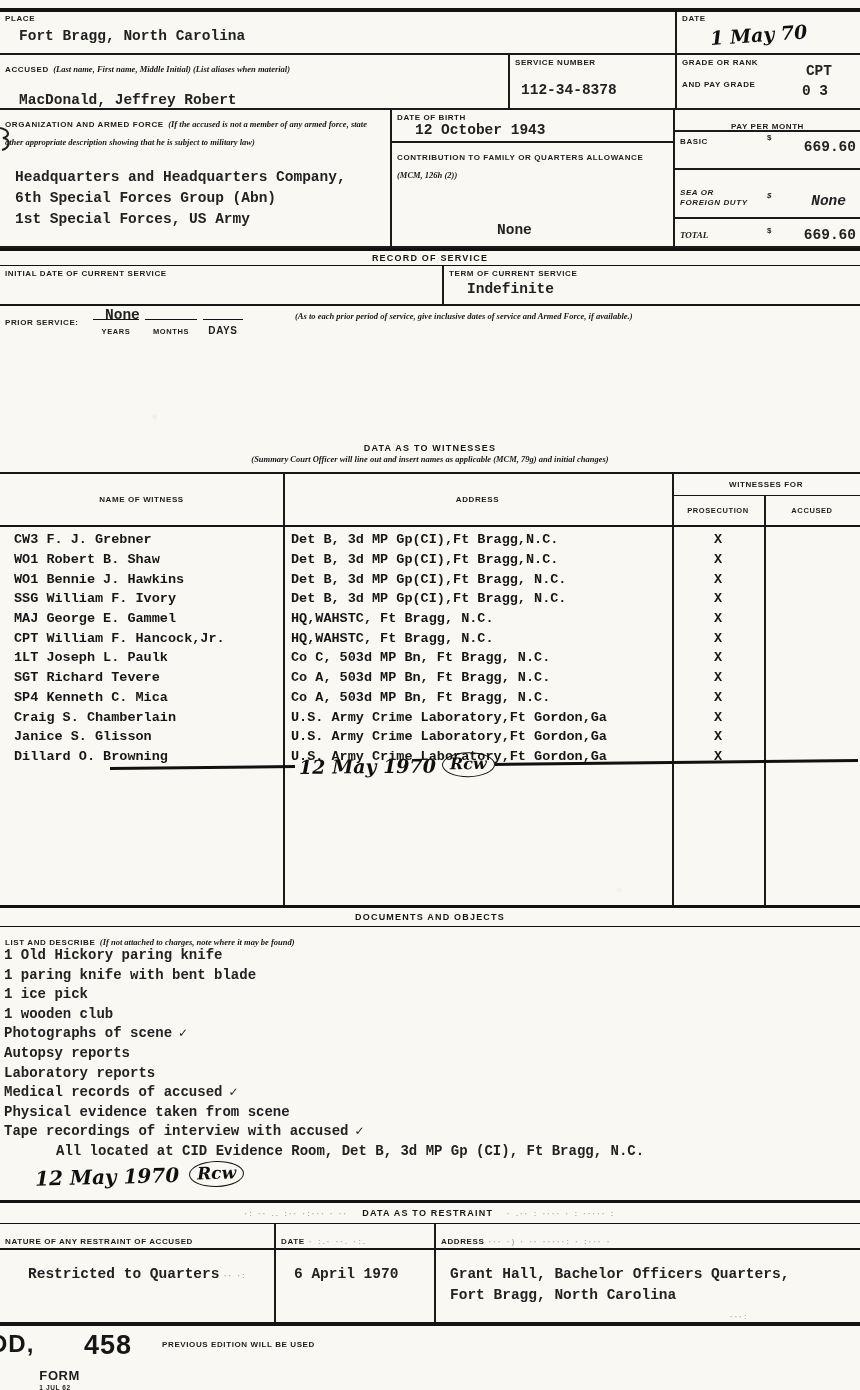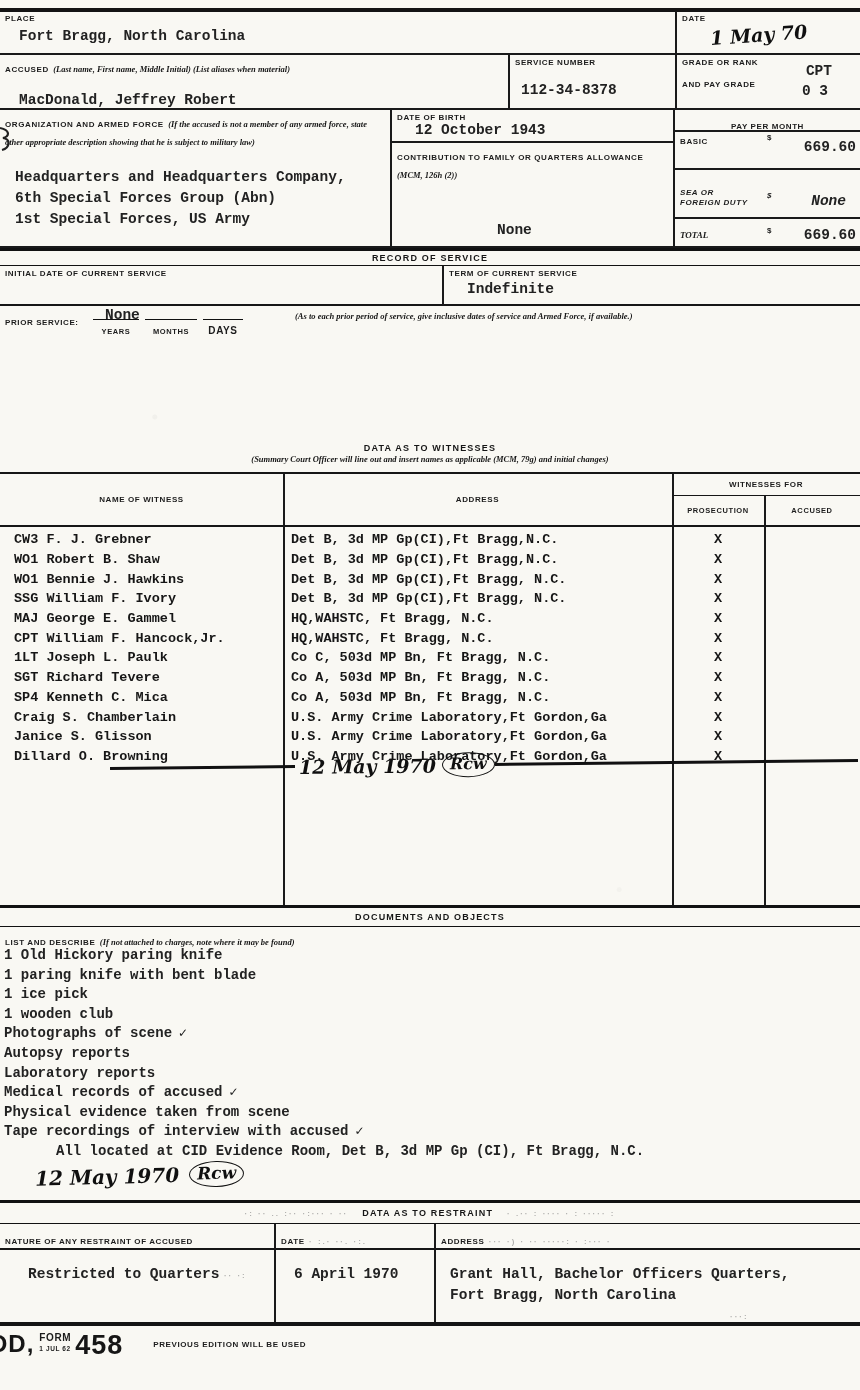--- a/index.html
+++ b/index.html
@@ -311,20 +311,20 @@
       <div>Fort Bragg, North Carolina</div>
     </div>
     <div class="noise" style="margin:6px 0 0 280px;">···:</div>
   </div>
   <div class="rule" style="left:0; top:1322px; width:860px; height:4px;"></div>
 
   <div class="abs" style="left:-10px; top:1330px; display:flex; align-items:flex-start;">
     <span style="font-size:24px; font-weight:bold; letter-spacing:1px;">DD</span>
     <span style="font-size:24px; font-weight:bold;">,</span>
     <span style="display:inline-block; margin:2px 0 0 6px; text-align:left;">
-      <span class="lbl" style="display:block; font-size:10px;">FORM</span>
+      <span class="lbl" style="display:block; font-size:13px;margin-top:36px;">FORM</span>
       <span class="lbl" style="display:block; font-size:6.5px;">1 JUL 62</span>
     </span>
     <span style="font-size:27px; font-weight:bold; margin-left:4px; letter-spacing:1px;">458</span>
     <span class="lbl" style="margin:10px 0 0 30px; font-size:8px;">PREVIOUS EDITION WILL BE USED</span>
   </div>
 
 </div>
 
 </body></html>

